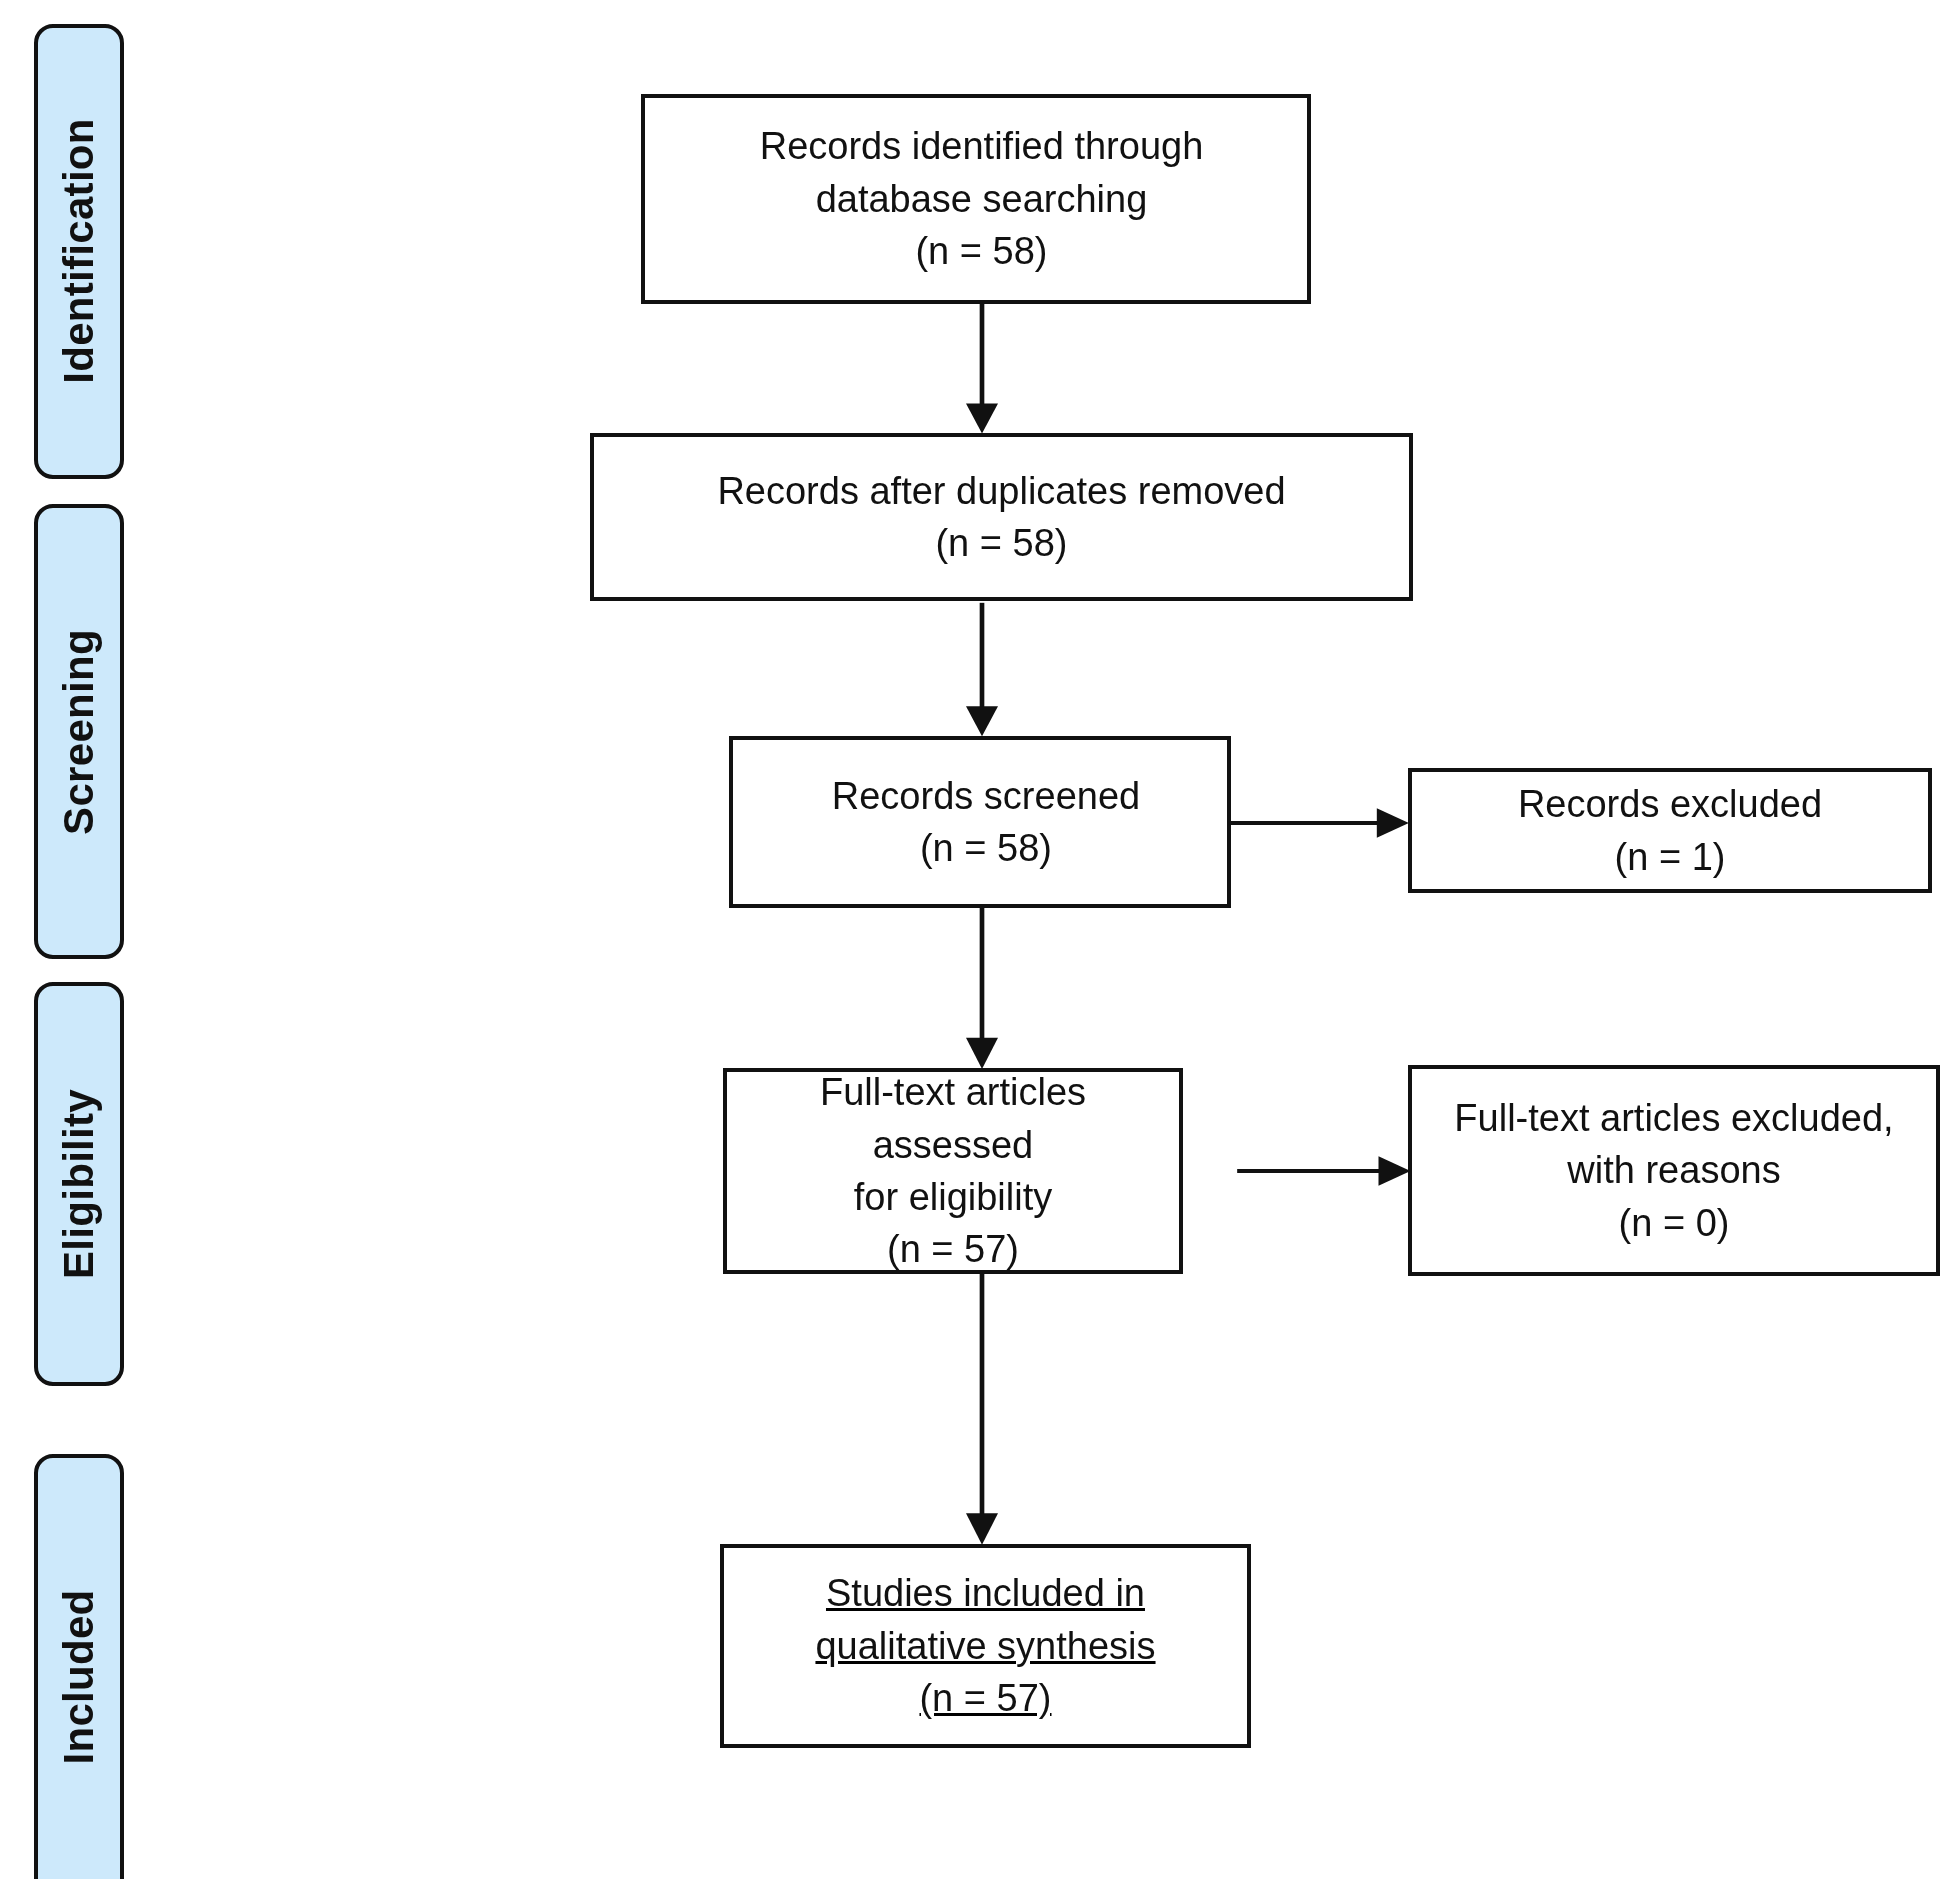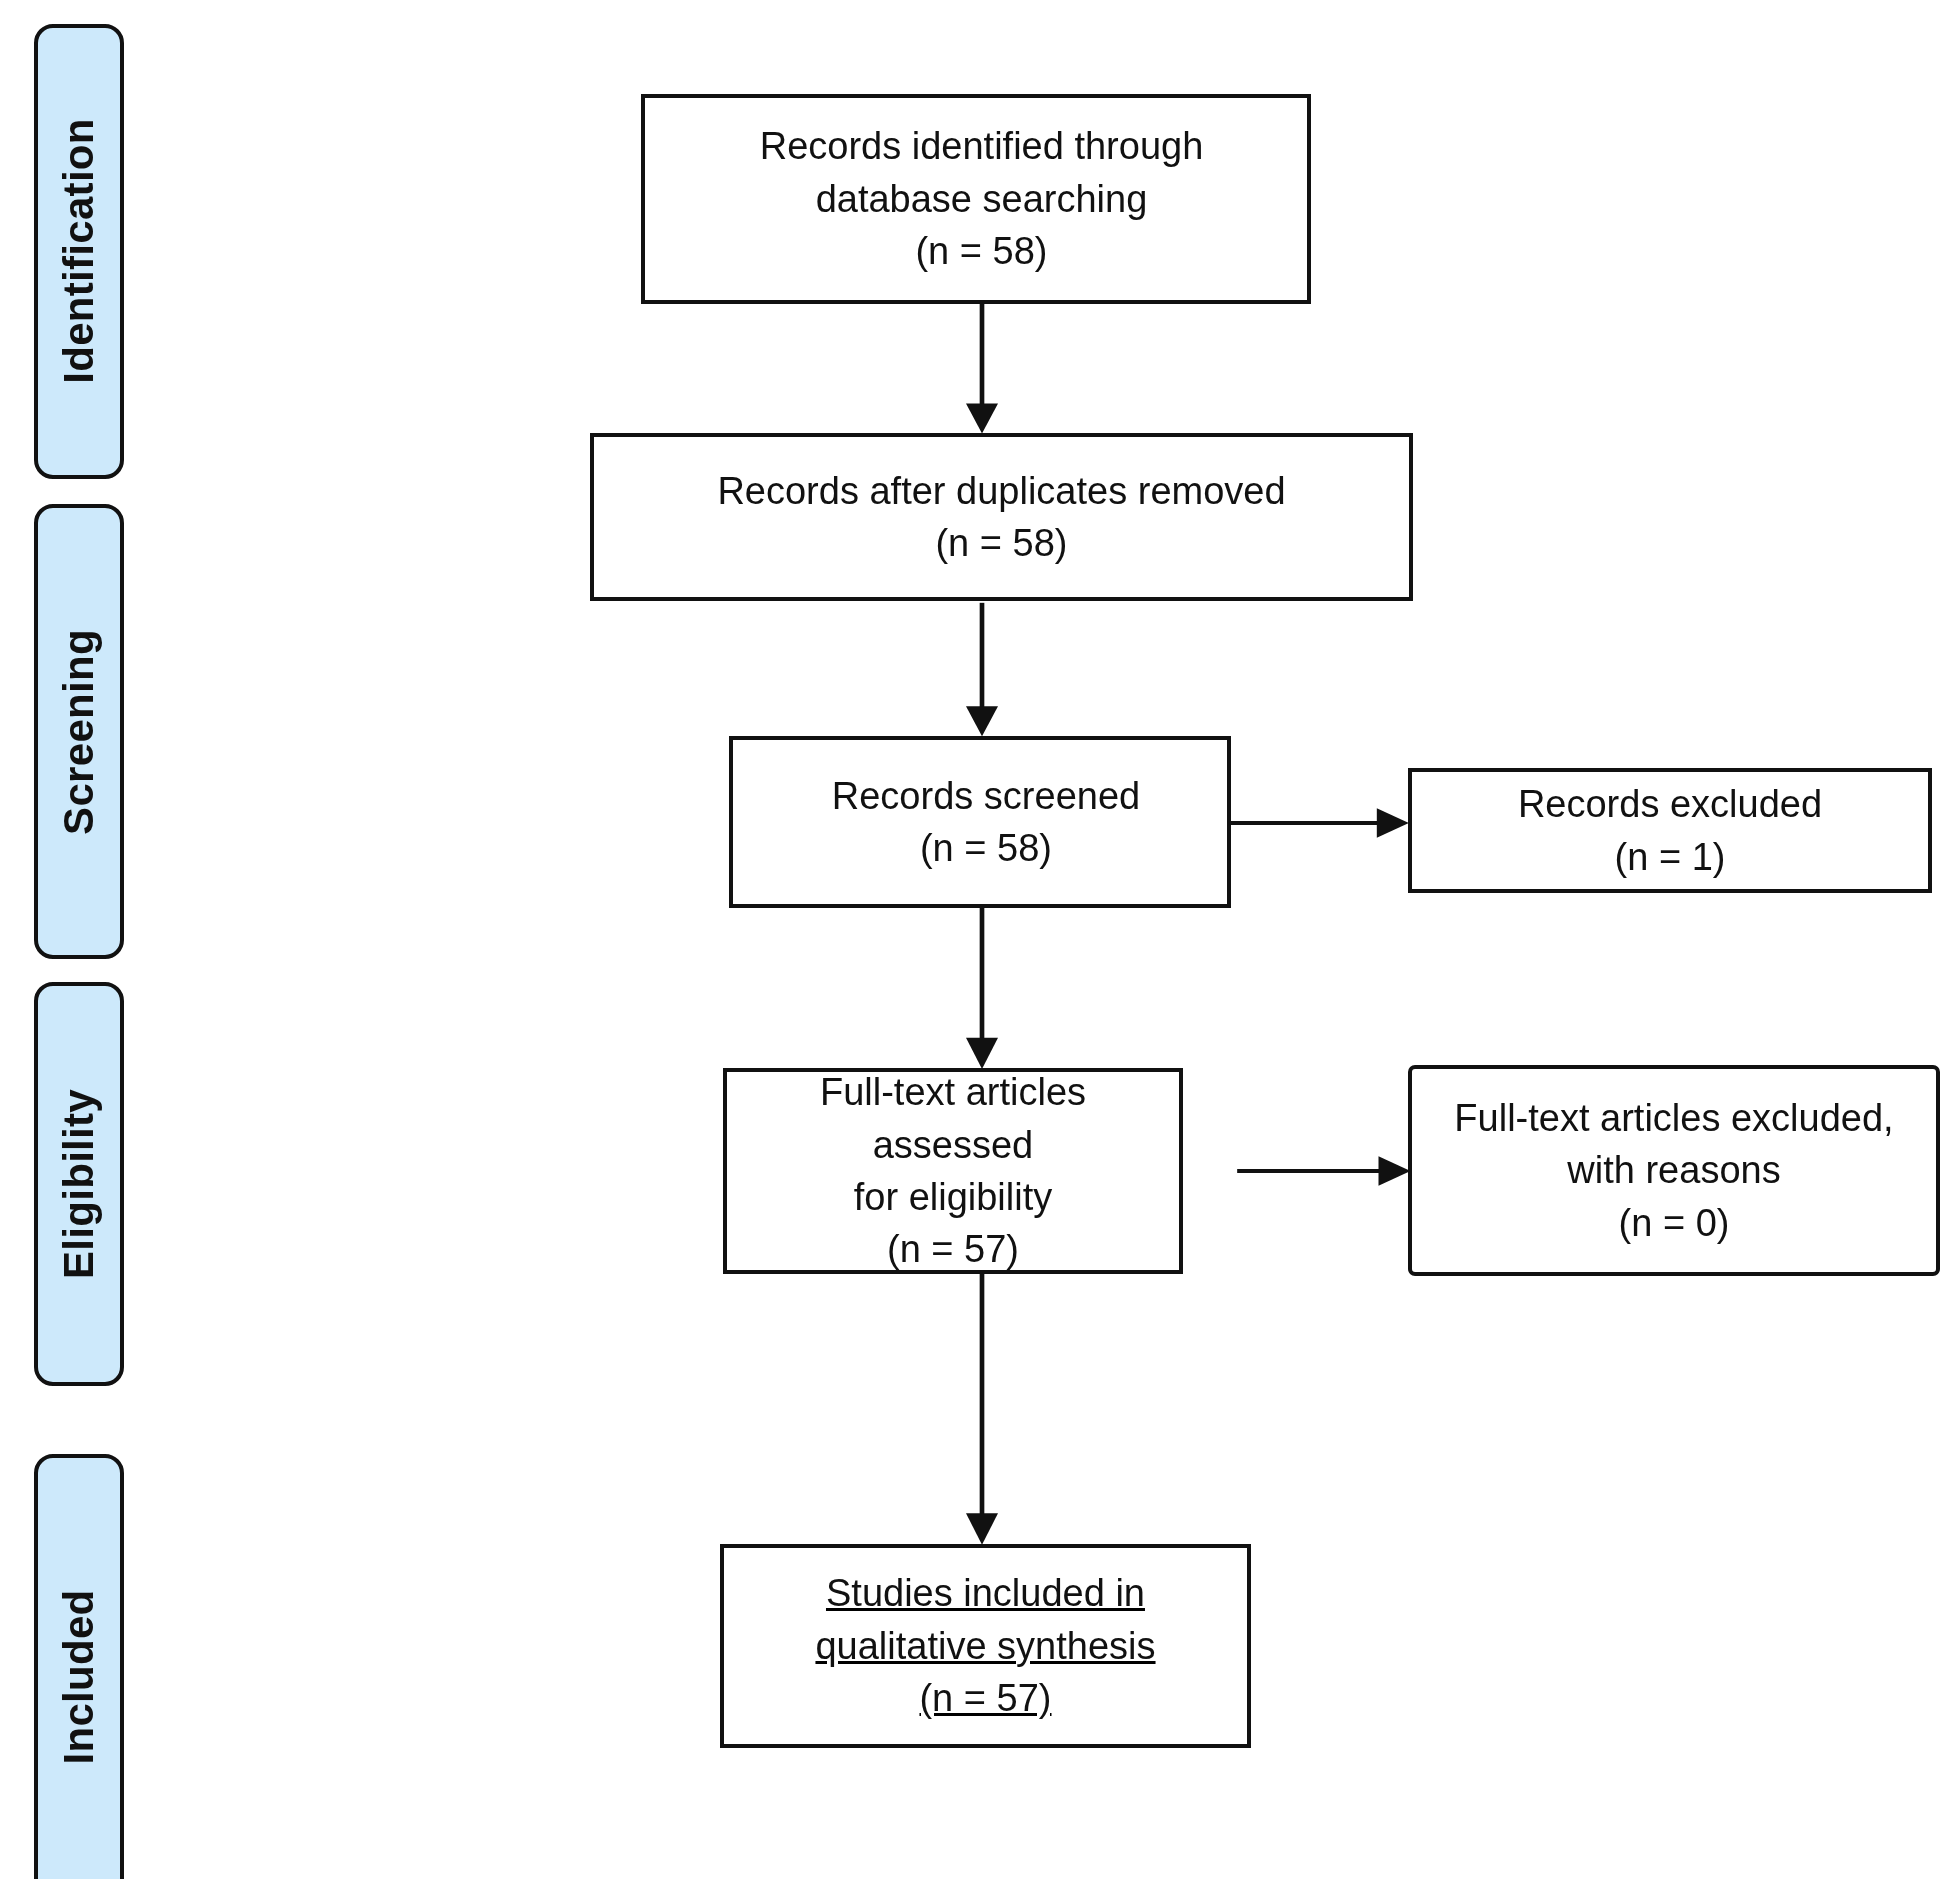--- a/index.html
+++ b/index.html
@@ -106,21 +106,21 @@
     <div class="flow-text">Records excluded
 (n = 1)</div>
   </div>
 
   <div class="flow-box" style="left:723px; top:1068px; width:460px; height:206px;">
     <div class="flow-text">Full-text articles assessed
 for eligibility
 (n = 57)</div>
   </div>
 
-  <div class="flow-box" style="left:1408px; top:1065px; width:532px; height:211px;border-radius:7px;">
+  <div class="flow-box" style="left:1408px; top:1065px; width:532px; height:211px;">
     <div class="flow-text">Full-text articles excluded,
 with reasons
 (n = 0)</div>
   </div>
 
   <div class="flow-box" style="left:720px; top:1544px; width:531px; height:204px;text-decoration:underline;">
     <div class="flow-text">Studies included in
 qualitative synthesis
 (n = 57)</div>
   </div>

